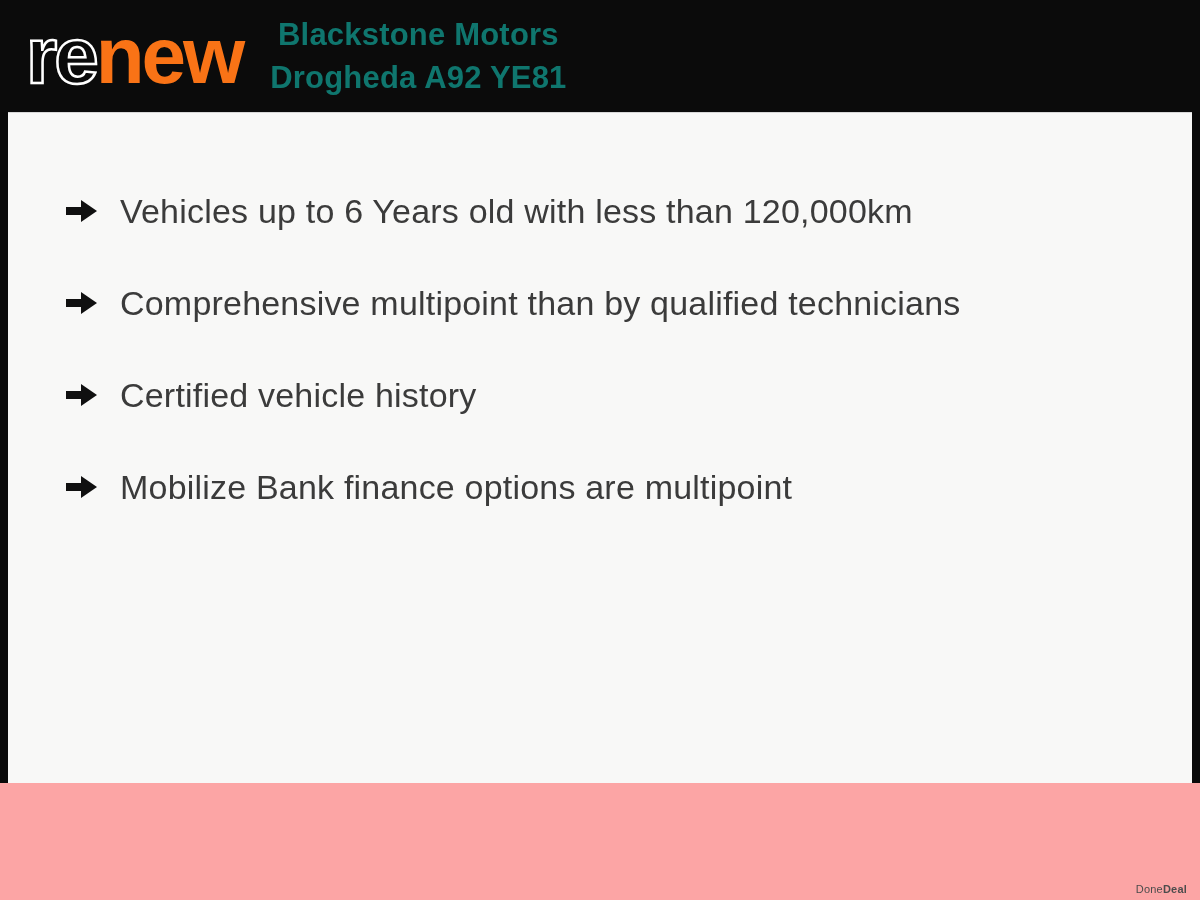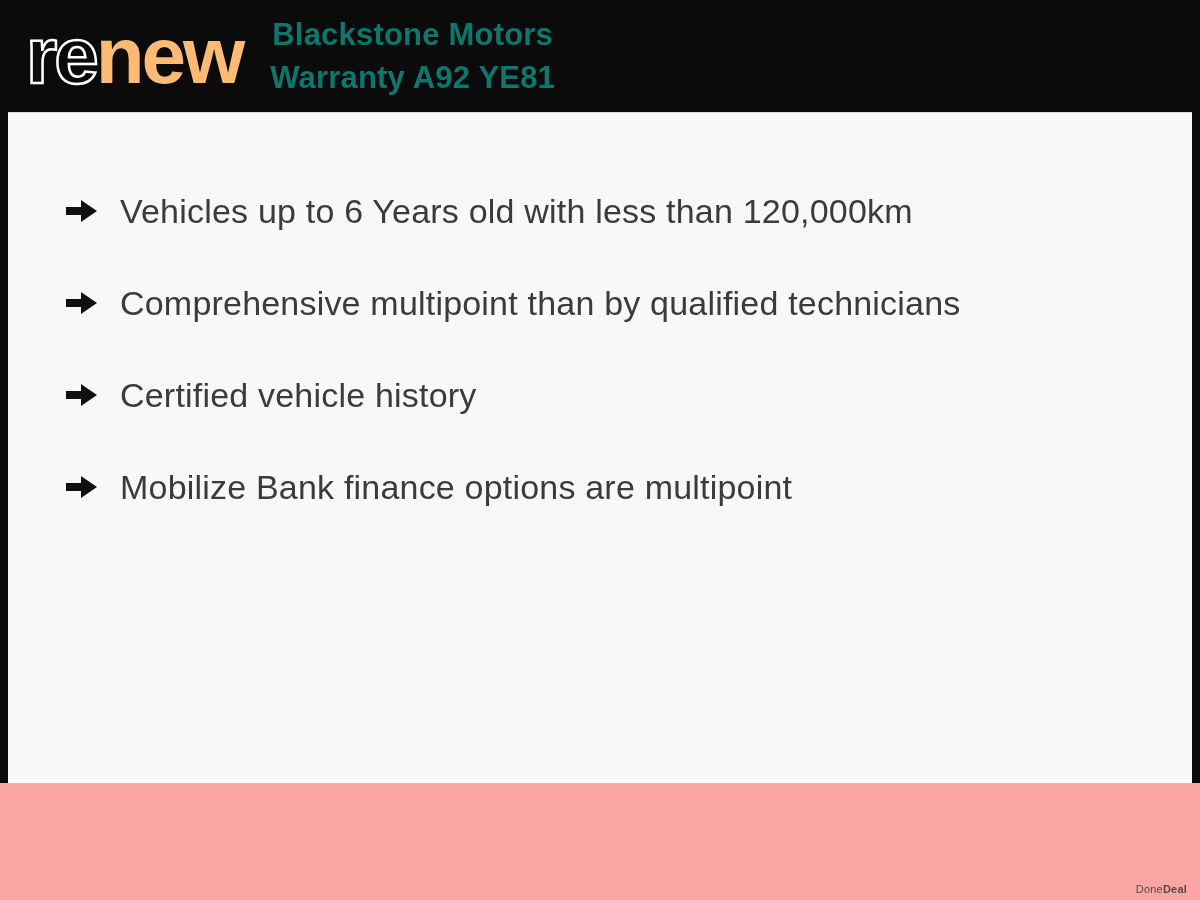--- a/index.html
+++ b/index.html
@@ -25,21 +25,21 @@
     font-weight: 700;
     letter-spacing: -3px;
     line-height: 1;
     color: #ffffff;
     white-space: nowrap;
   }
   .logo-outline {
     color: transparent;
     -webkit-text-stroke: 2.5px #ffffff;
   }
-  .logo-solid { color: #fdba74; margin-top: 44px; }
+  .logo-solid { color: #f97316; margin-top: 44px; }
   .dealer-title {
     margin-left: 28px;
     text-align: center;
     color: #0f766e;
     font-weight: 700;
     font-size: 31px;
     line-height: 43px;
     letter-spacing: 0.2px;
   }
 
@@ -95,21 +95,21 @@
 </style>
 </head>
 <body>
 
 <div class="header">
   <div class="logo">
     <span class="logo-outline">re</span><span class="logo-solid">new</span>
   </div>
   <div class="dealer-title">
     <div>Blackstone Motors</div>
-    <div>Warranty A92 YE81</div>
+    <div>Drogheda A92 YE81</div>
   </div>
 </div>
 
 <div class="panel">
   <ul class="features">
     <li class="feature-item">
       <span class="arrow-icon">
           <svg viewBox="0 0 32 28">
             <path d="M0 10 L15 10 L15 3 L31 14 L15 25 L15 18 L0 18 Z" fill="#101010"></path>
           </svg>

